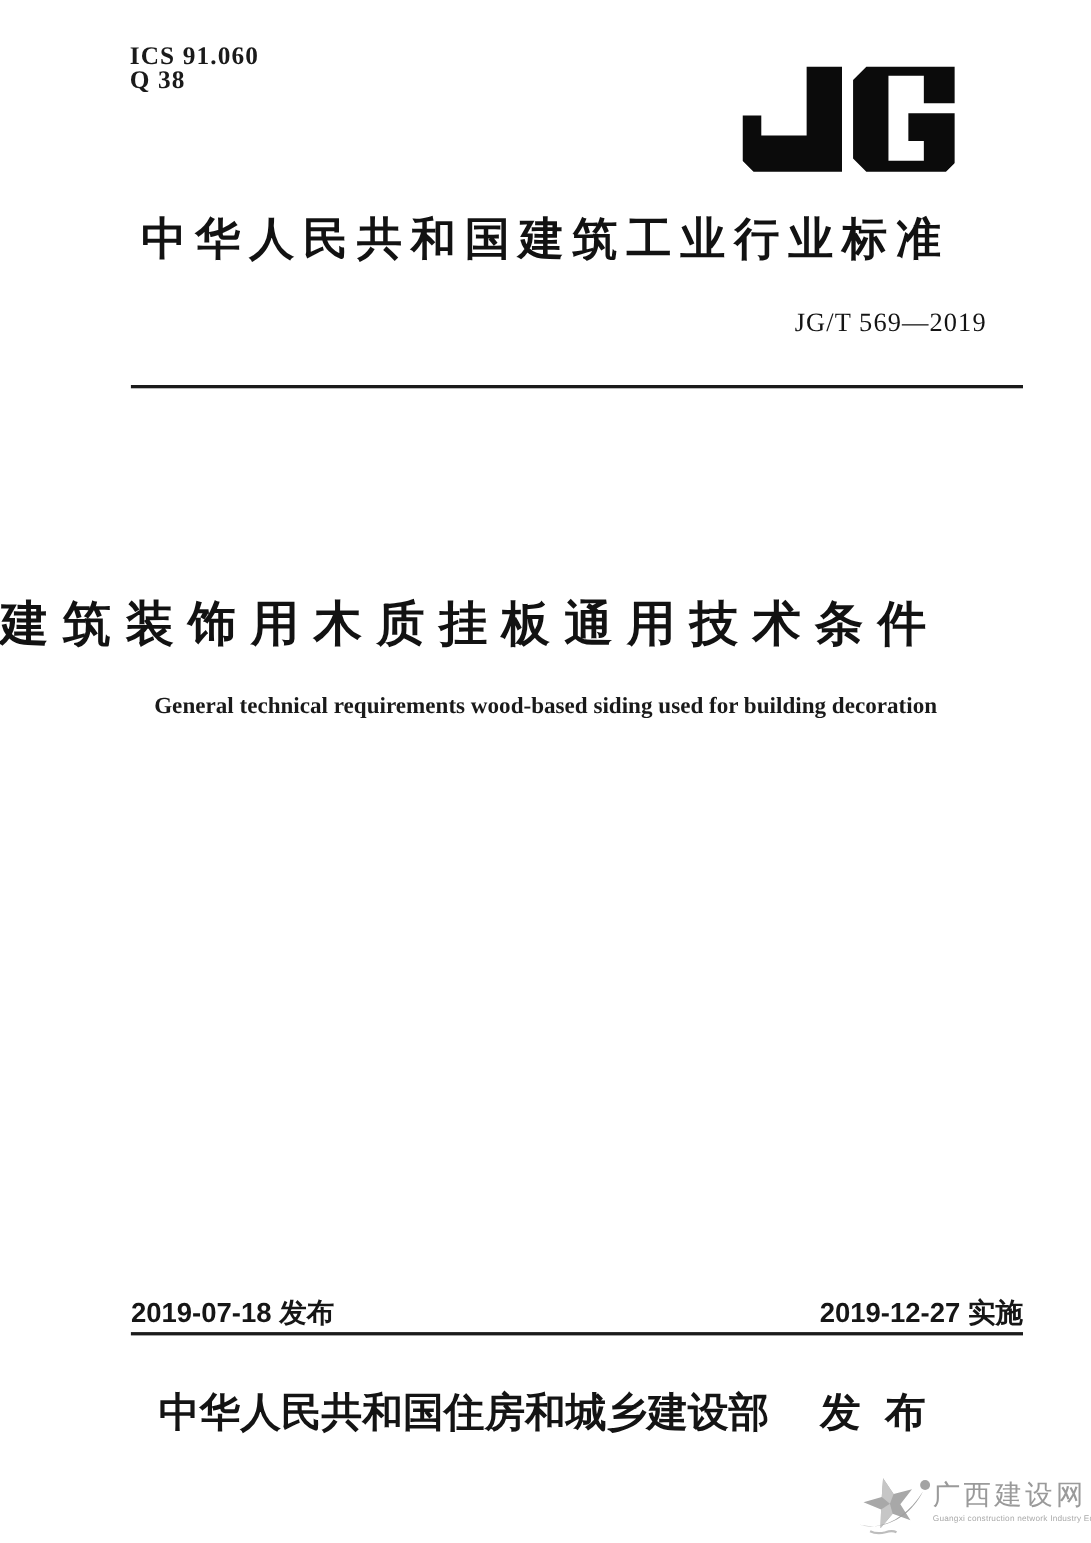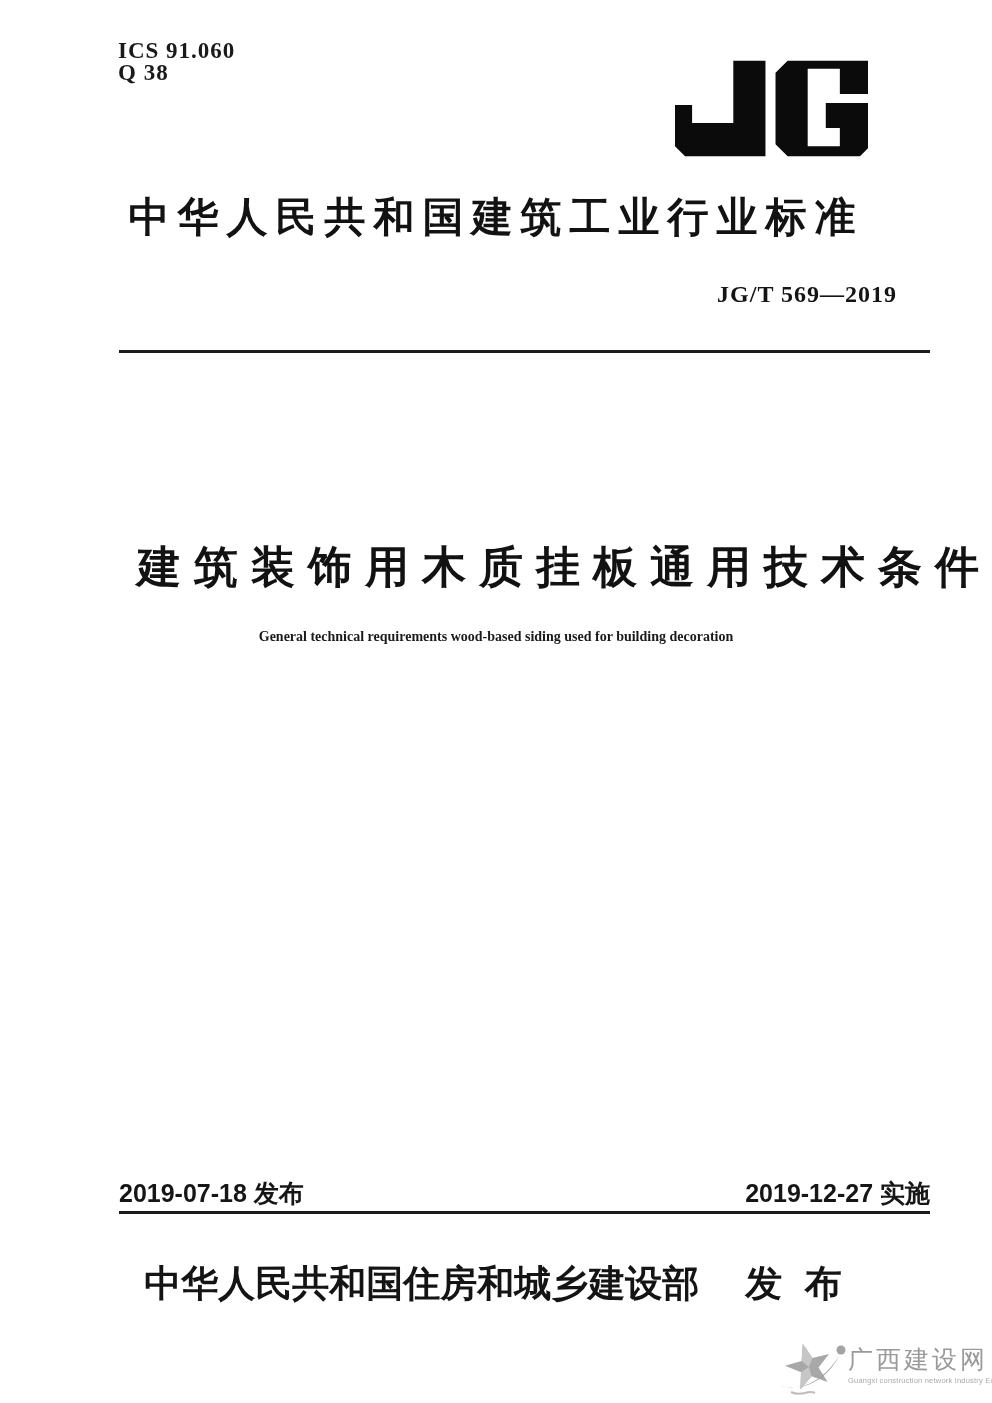--- a/index.html
+++ b/index.html
@@ -48,58 +48,58 @@
     letter-spacing: 8px;
     color: #121212;
     white-space: nowrap;
   }
 
   .std-number {
     position: absolute;
     top: 281px;
     right: 95px;
     font-family: "Liberation Serif", serif;
-    font-weight: bold;
+    font-weight: normal;
     font-size: 24px;
     letter-spacing: 1px;
     color: #141414;
   }
 
   .rule {
     position: absolute;
     left: 119px;
     width: 811px;
     height: 3px;
     background: #1b1b1b;
   }
   .rule-top { top: 350px; }
   .rule-bottom { top: 1211px; }
 
   .doc-title-zh {
     position: absolute;
     top: 538px;
     left: 0;
     width: 100%;
-    text-align: right;
+    text-align: left;
     font-weight: bold;
     font-size: 44px;
     letter-spacing: 13px;
     color: #121212;
     white-space: nowrap;
   }
 
   .doc-title-en {
     position: absolute;
     top: 629px;
     left: 0;
     width: 100%;
     text-align: center;
     font-family: "Liberation Serif", serif;
     font-weight: bold;
-    font-size: 14px;
+    font-size: 21px;
     color: #1a1a1a;
     white-space: nowrap;
   }
 
   .date-row {
     position: absolute;
     top: 1177px;
     left: 119px;
     width: 811px;
     display: flex;

